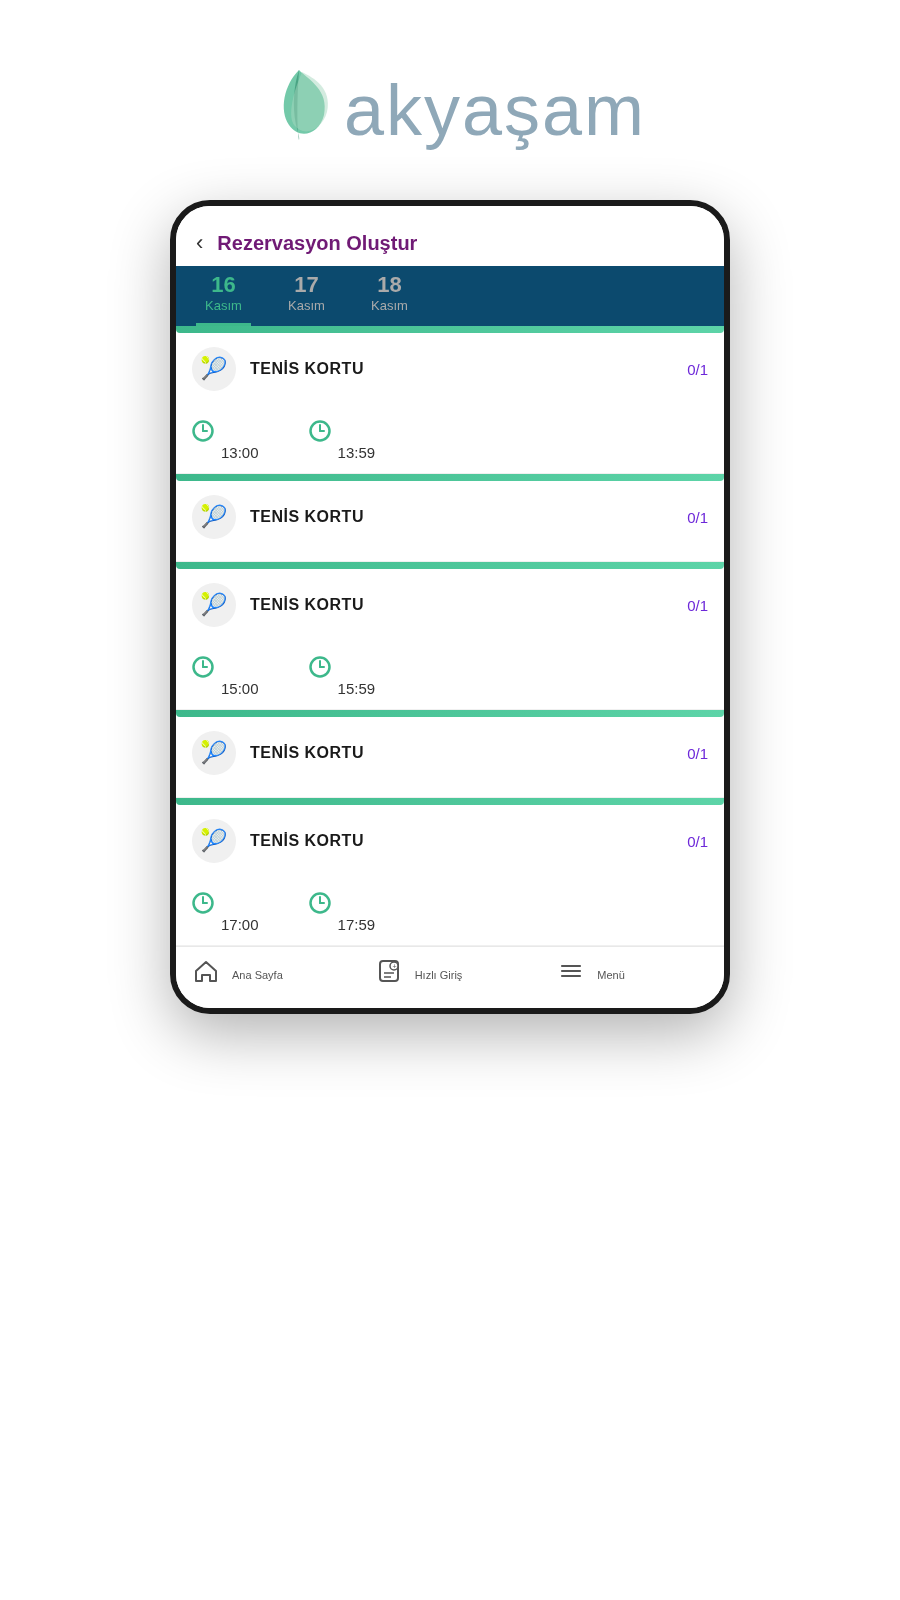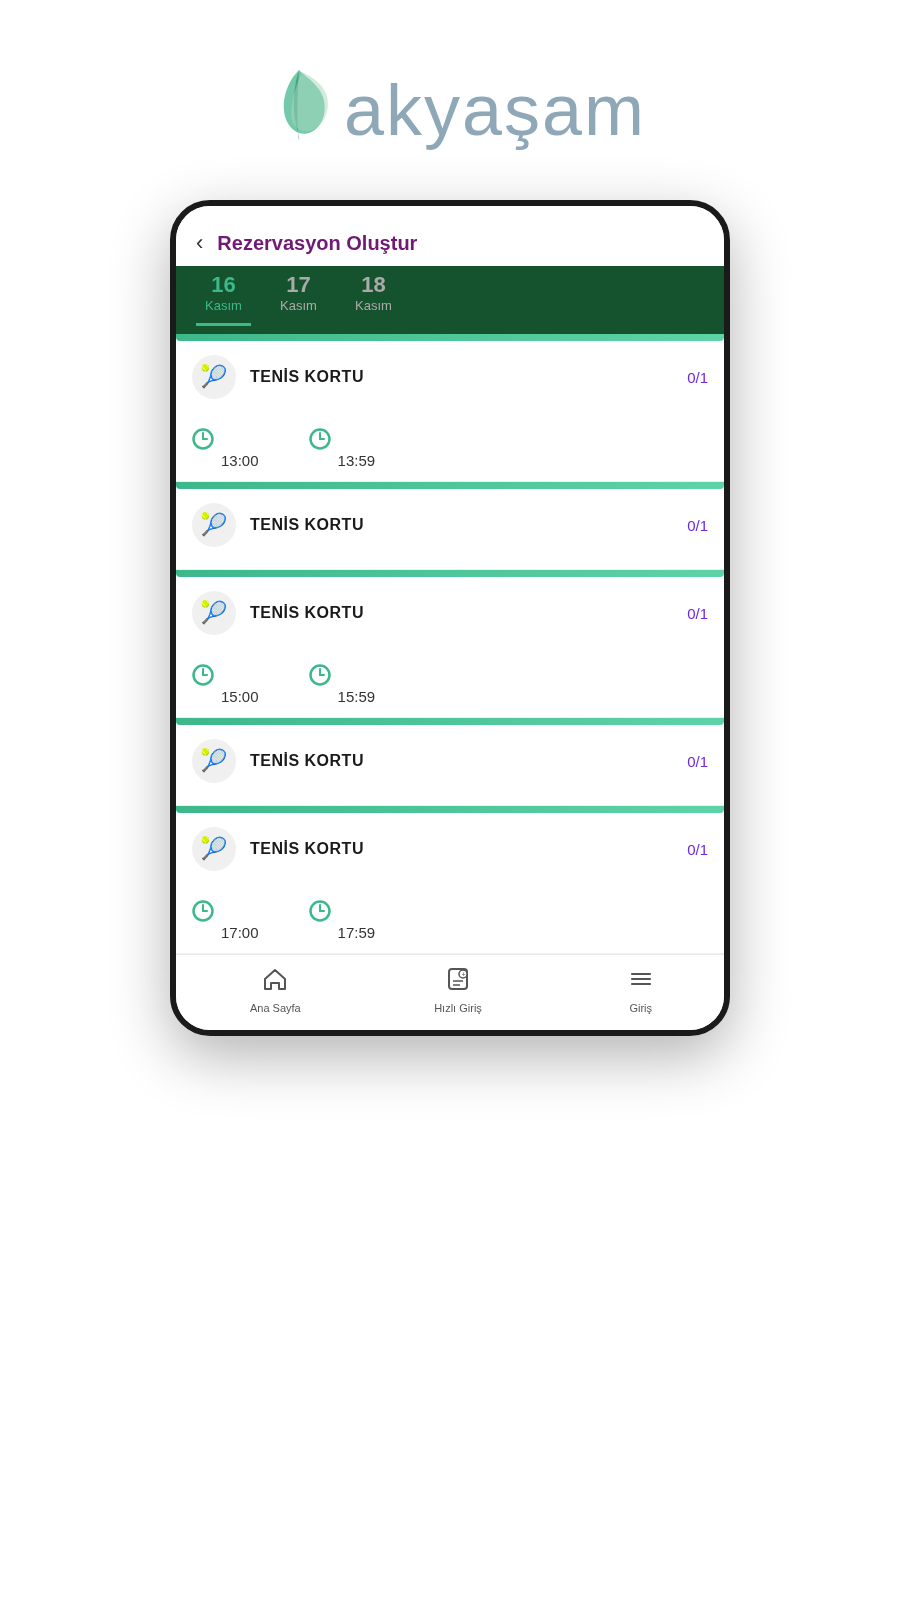--- a/index.html
+++ b/index.html
@@ -66,23 +66,23 @@
 
     .header-title {
       font-size: 20px;
       font-weight: 700;
       color: #701a75;
     }
 
     
     .date-tabs {
       display: flex;
-      padding: 6px 20px 8px 20px;
-      background: #14532d;
-      gap: 20px;
+      padding: 6px 20px 0 20px;
+      background: #0c4a6e;
+      gap: 28px;
     }
 
     .date-tab {
       display: flex;
       flex-direction: column;
       align-items: center;
       padding-bottom: 10px;
       cursor: pointer;
       min-width: 55px;
     }
@@ -190,23 +190,23 @@
     .bottom-nav {
       display: flex;
       background: #fff;
       border-top: 1px solid #e8e8e8;
       padding: 10px 0 16px 0;
     }
 
     .nav-item {
       flex: 1;
       display: flex;
-      flex-direction: column;
-      align-items: center;
-      gap: 2px;
+      flex-direction: row;
+      align-items: center;
+      gap: 12px;
       cursor: pointer;
       padding-left: 16px;
     }
 
     .nav-icon {
       font-size: 26px;
       color: #555;
     }
 
     .nav-label {
@@ -380,17 +380,17 @@
       <span class="nav-label">Hızlı Giriş</span>
     </div>
     <div class="nav-item">
       <span class="nav-icon">
         <svg width="28" height="28" viewBox="0 0 28 28" fill="none">
           <line x1="5" y1="9" x2="23" y2="9" stroke="#555" stroke-width="2.2" stroke-linecap="round"></line>
           <line x1="5" y1="14" x2="23" y2="14" stroke="#555" stroke-width="2.2" stroke-linecap="round"></line>
           <line x1="5" y1="19" x2="23" y2="19" stroke="#555" stroke-width="2.2" stroke-linecap="round"></line>
         </svg>
       </span>
-      <span class="nav-label">Giriş</span>
+      <span class="nav-label">Menü</span>
     </div>
   </div>
 
 </div>
 
 </body></html>

